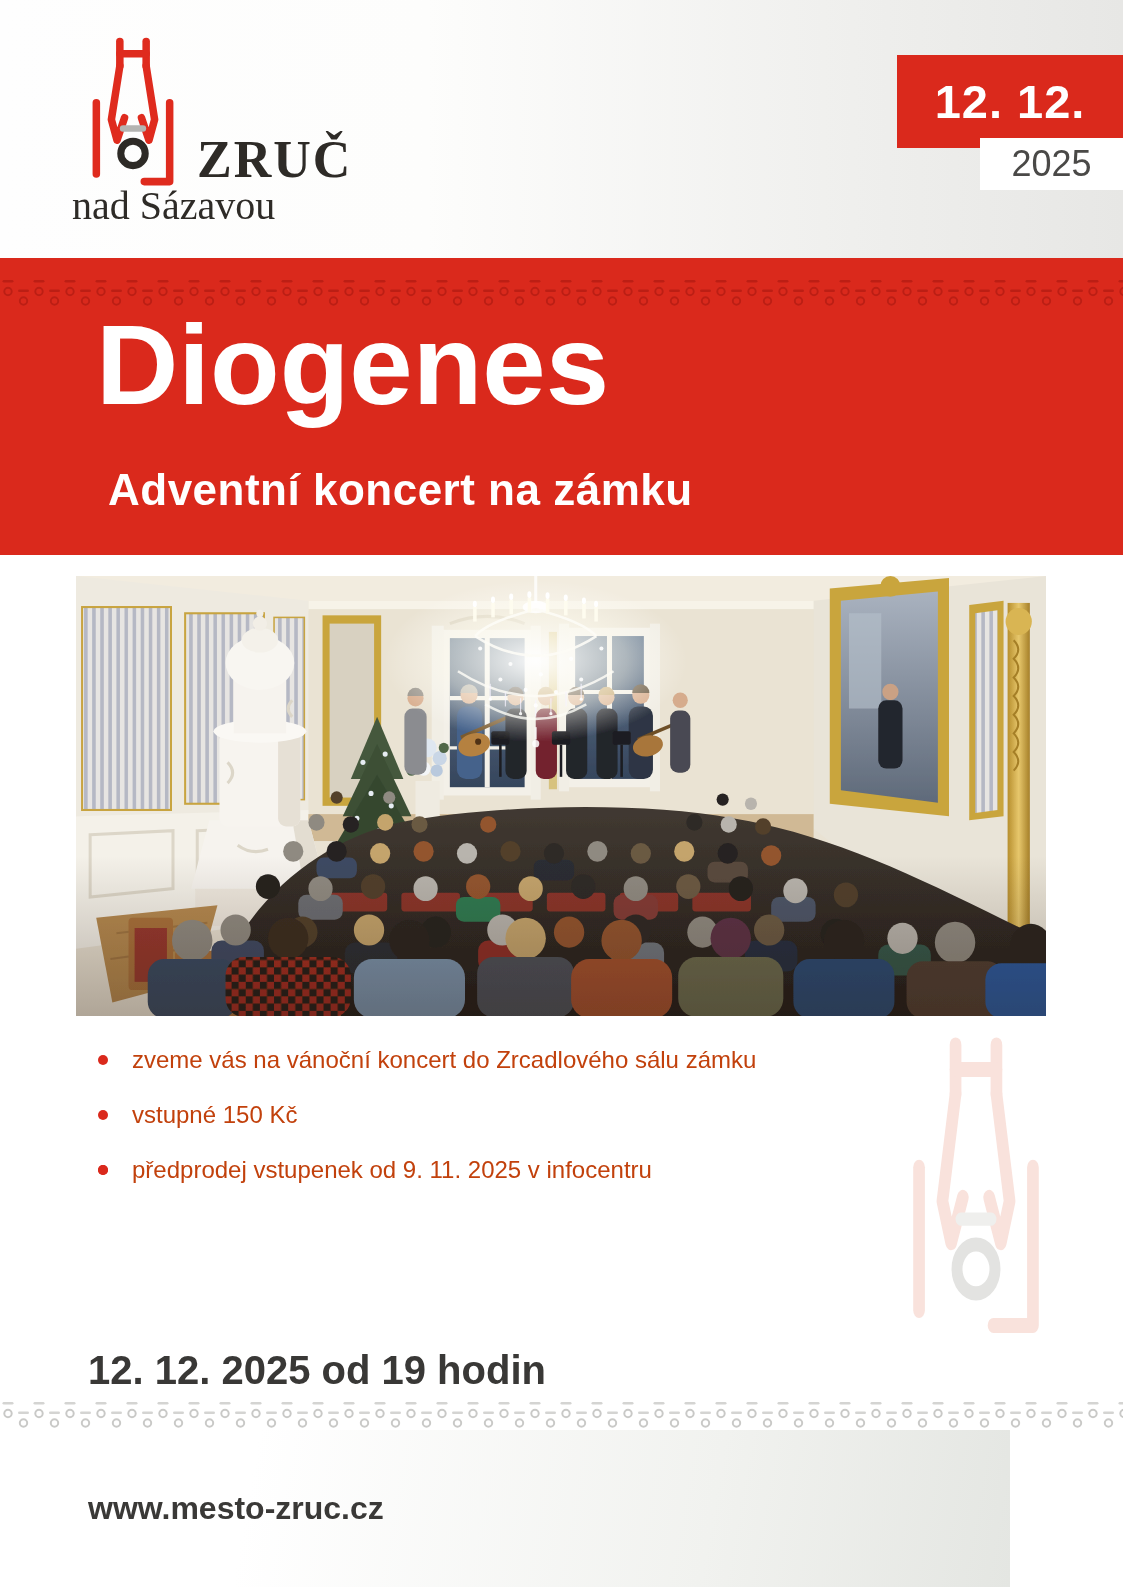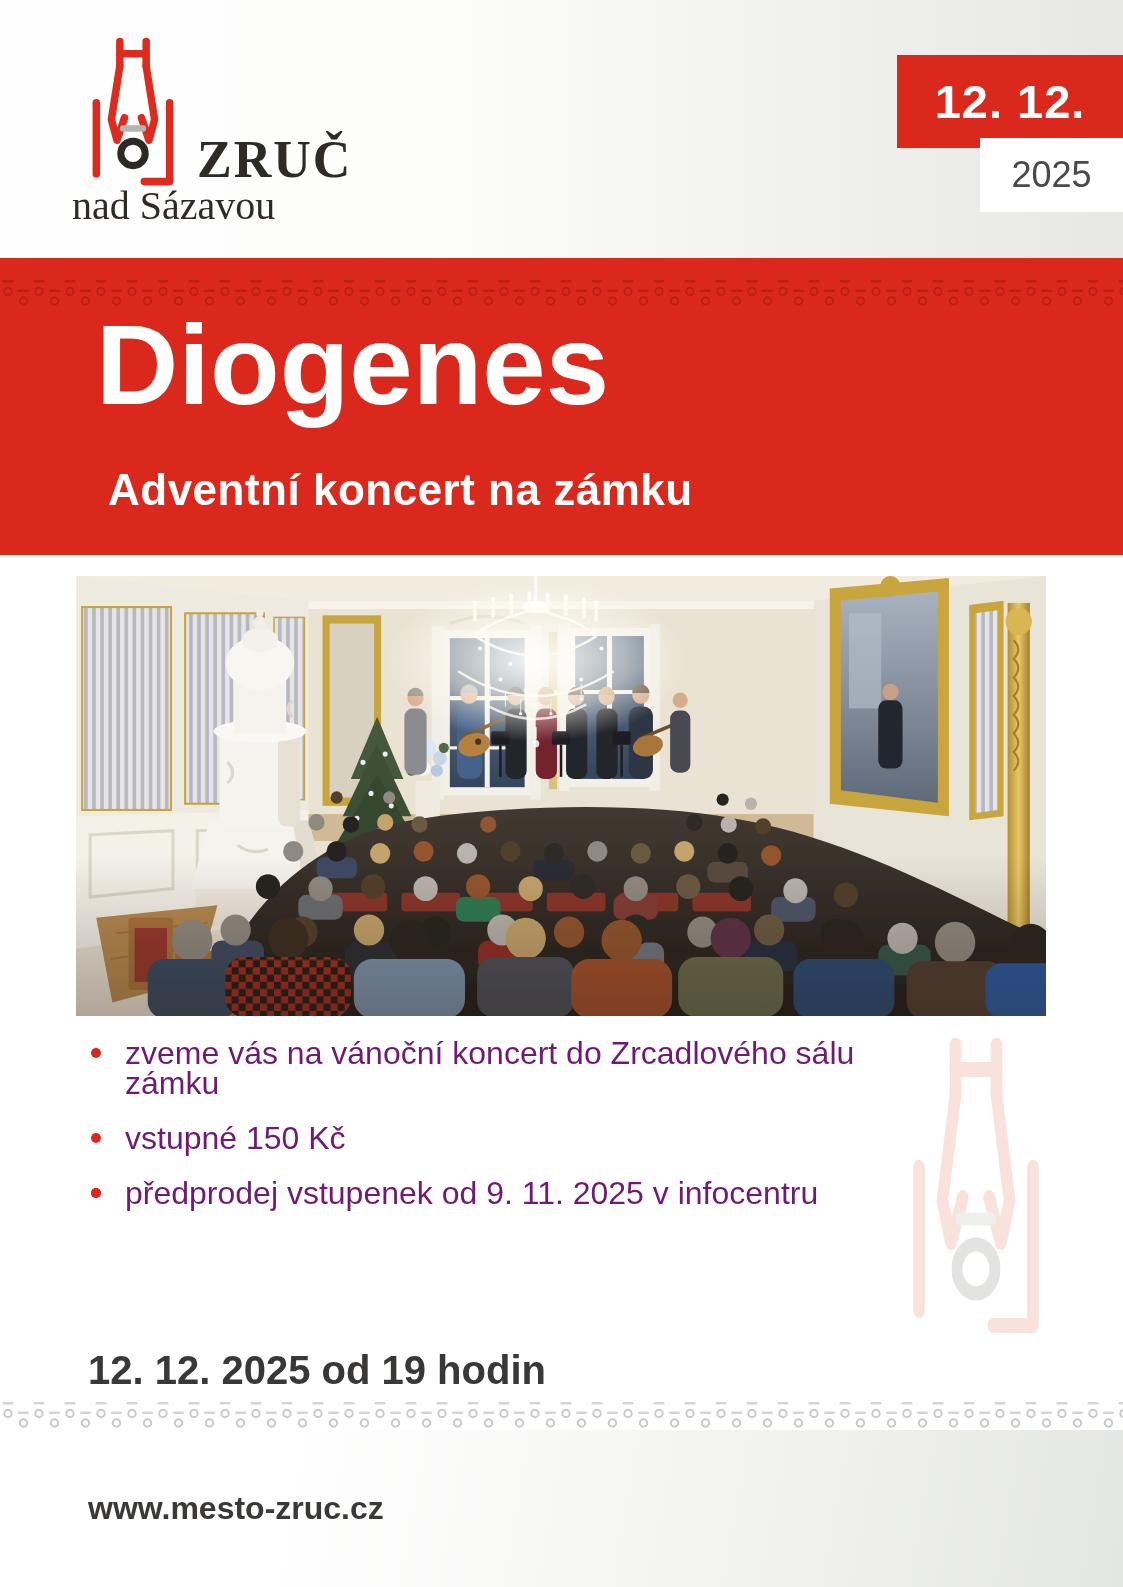--- a/index.html
+++ b/index.html
@@ -22,21 +22,21 @@
   .brand-sub{
     position:absolute; left:72px; top:186px;
     font-family:"Liberation Serif", serif; font-size:40px; color:#2e2b27; line-height:1;
   }
   .datebox-day{
     position:absolute; left:897px; top:55px; width:226px; height:93px;
     background:#da291c; color:#ffffff; font-weight:700; font-size:47px;
     display:flex; align-items:center; justify-content:center; letter-spacing:1px;
   }
   .datebox-year{
-    position:absolute; left:980px; top:138px; width:143px; height:74px;
+    position:absolute; left:980px; top:138px; width:143px; height:52px;
     background:#ffffff; color:#4a4947; font-size:36px;
     display:flex; align-items:center; justify-content:center;
   }
   
   .banner{
     position:absolute; left:0; top:258px; width:1123px; height:297px;
     background:#da291c;
     padding-left:48px;
   }
   .pattern{position:absolute; left:0; display:block;}
@@ -53,35 +53,35 @@
   .photo{
     position:absolute; left:76px; top:576px; width:970px; height:440px; margin:0;
     overflow:hidden; background:#e9e2d3;
   }
   .photo svg{display:block; width:100%; height:100%;}
   
   .watermark{position:absolute; left:903px; top:1028px; width:146px; height:320px; z-index:1;}
   
   .bullets{
     position:absolute; left:88px; top:1037px; width:850px; z-index:2;
-    list-style:none; margin:1px; padding:0; font-size:32px; color:#701a75;
+    list-style:none; margin:8px; padding:0; font-size:24px; color:#c2410c;
   }
   .bullets li{position:relative; padding-left:36px; line-height:30px; margin-bottom:25px;}
   .bullets .dot{
     position:absolute; left:2px; top:10px; width:10px; height:10px;
     border-radius:50%; background:#da291c;
   }
   
   .when{
     position:absolute; left:88px; top:1348px; z-index:2;
     font-size:40px; font-weight:700; color:#393836; line-height:1.1;
   }
   .pattern-gray{top:1400px;}
   .footer{
-    position:absolute; left:0; top:1430px; width:1123px; height:157px;
+    position:absolute; left:0; top:1430px; width:1010px; height:157px;
     background:linear-gradient(100deg,#ffffff 25%,#f1f2ef 70%,#e4e6e2 100%);
     text-align:right;
   }
   .website{
     position:absolute; left:88px; top:60px;
     font-size:32px; font-weight:700; color:#3a3937;
   }
 </style>
 </head>
 <body>

